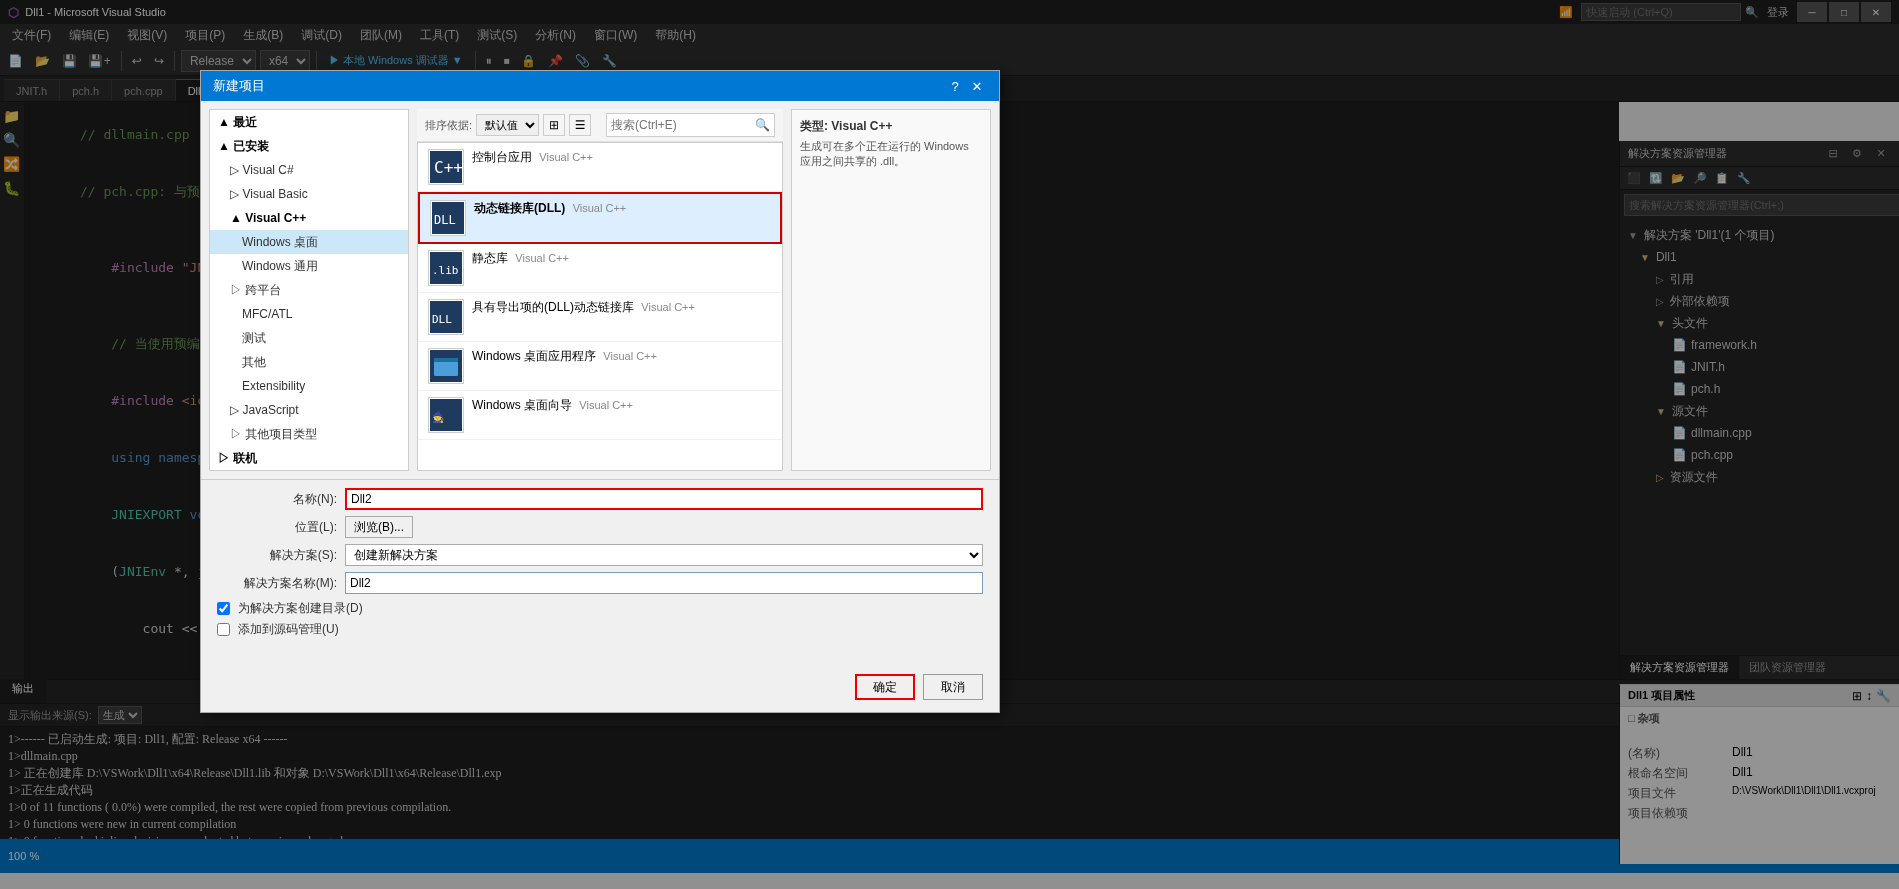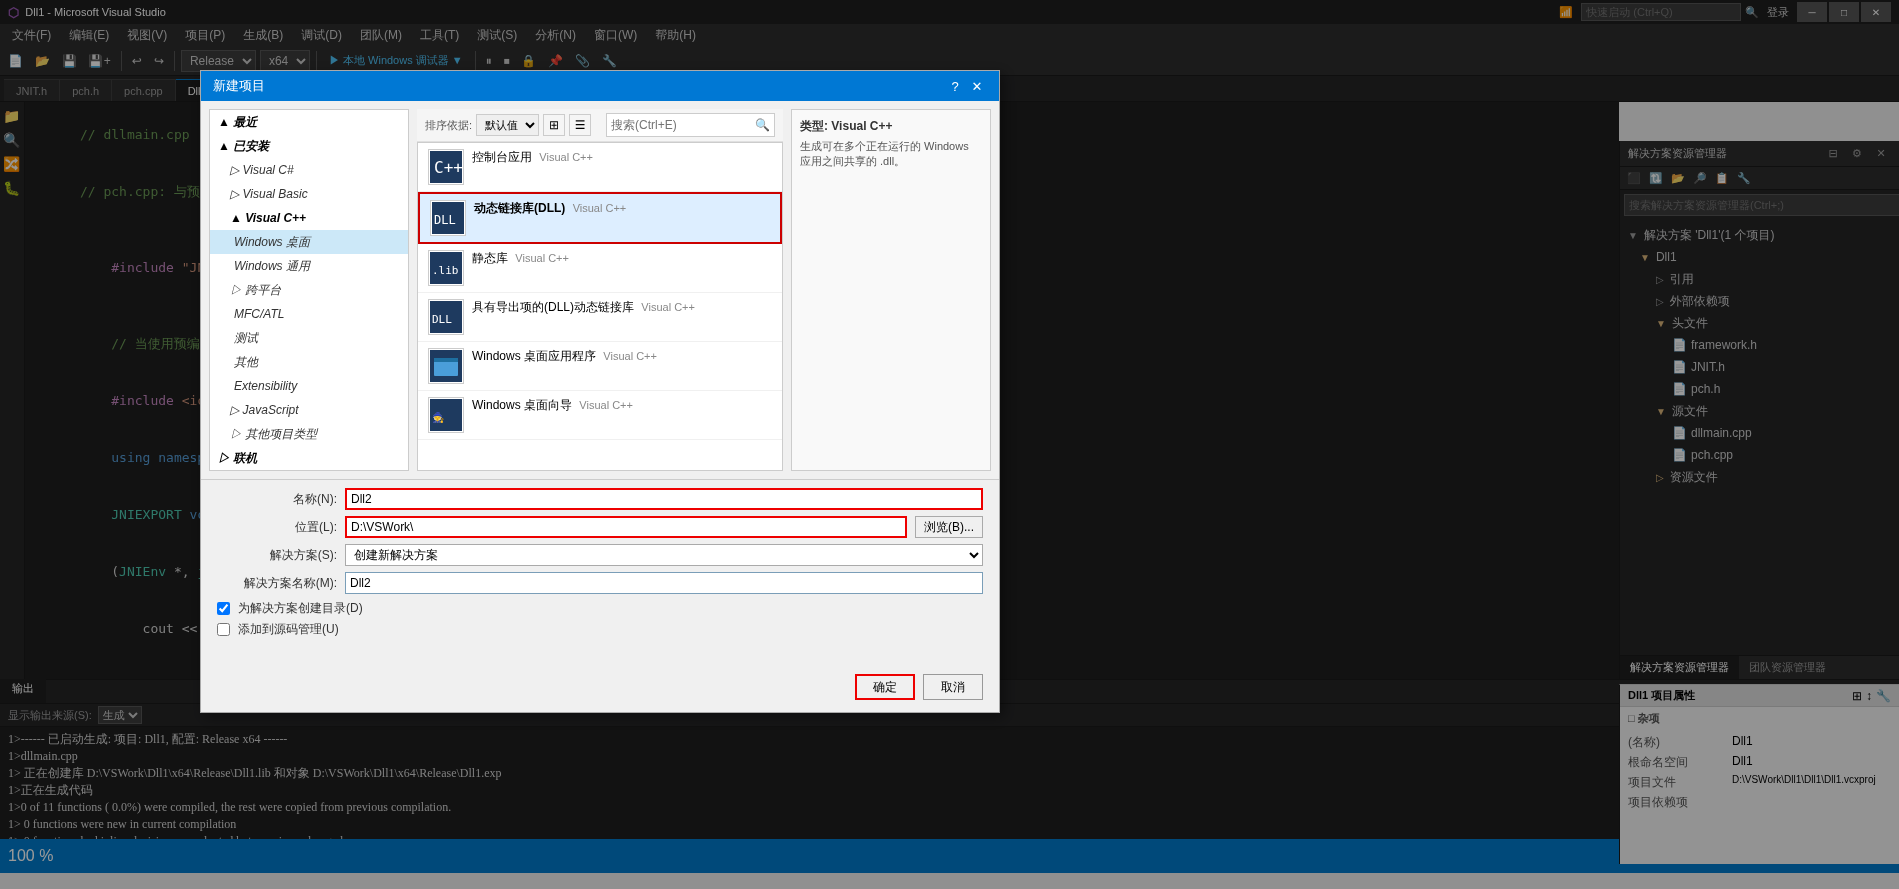--- a/index.html
+++ b/index.html
@@ -221,21 +221,21 @@
     .file-icon { color: #75beff; }
 
     
     .status-bar {
       background: #007acc;
       color: #fff;
       height: 25px;
       display: flex;
       align-items: center;
       padding: 17px 8px;
-      font-size: 16px;
+      font-size: 11px;
       gap: 16px;
     }
 
     
     .output-panel {
       height: 160px;
       background: #1e1e1e;
       border-top: 1px solid #1a1a1a;
       display: flex;
       flex-direction: column;
@@ -328,26 +328,25 @@
     }
     .cat-item {
       padding: 4px 8px;
       font-size: 12px;
       cursor: pointer;
       display: flex;
       align-items: center;
       gap: 4px;
       color: #333;
       height: 24px;
-      font-style: italic;
     }
     .cat-item.selected { background: #cce8f8; }
     .cat-item.header { font-weight: bold; color: #000; }
     .cat-indent-1 { padding-left: 20px; }
-    .cat-indent-2 { padding-left: 24px; }
+    .cat-indent-2 { padding-left: 32px; }
 
     
     .template-panel {
       flex: 1;
       background: #fff;
       border: 1px solid #ccc;
       overflow-y: auto;
     }
     .template-toolbar {
       display: flex;
@@ -885,21 +884,20 @@
       </div>
     </div>
 
     <div class="dialog-form">
       <div class="form-row">
         <label class="form-label">名称(N):</label>
         <input class="form-input highlighted" value="Dll2" style="">
       </div>
       <div class="form-row">
         <label class="form-label">位置(L):</label>
-        <input class="form-input highlighted" value="D:\VSWork\" style="">
         <button class="browse-btn">浏览(B)...</button>
       </div>
       <div class="form-row">
         <label class="form-label">解决方案(S):</label>
         <select class="form-select">
           <option>创建新解决方案</option>
         </select>
       </div>
       <div class="form-row">
         <label class="form-label">解决方案名称(M):</label>
@@ -925,21 +923,21 @@
 <div style="position:absolute;bottom:25px;right:0;width:280px;height:180px;background:#f5f5f5;border-top:1px solid #ccc;border-left:1px solid #1a1a1a;">
   <div style="background:#e0e0e0;padding:3px 8px;font-size:11px;font-weight:bold;border-bottom:1px solid #ccc;display:flex;align-items:center;justify-content:space-between;">
     <span>Dll1 项目属性</span>
     <div style="display:flex;gap:4px;">
       <button style="background:transparent;border:none;cursor:pointer;font-size:12px;">⊞</button>
       <button style="background:transparent;border:none;cursor:pointer;font-size:12px;">↕</button>
       <button style="background:transparent;border:none;cursor:pointer;font-size:12px;">🔧</button>
     </div>
   </div>
   <div style="padding:4px 8px;">
-    <div style="font-size:11px;color:#555;font-weight:bold;margin-bottom:8px;">□ 杂项</div>
+    <div style="font-size:11px;color:#555;font-weight:bold;margin-bottom:19px;">□ 杂项</div>
     <div class="props-row">
       <span class="props-key">(名称)</span>
       <span class="props-val">Dll1</span>
     </div>
     <div class="props-row">
       <span class="props-key">根命名空间</span>
       <span class="props-val">Dll1</span>
     </div>
     <div class="props-row">
       <span class="props-key">项目文件</span>

